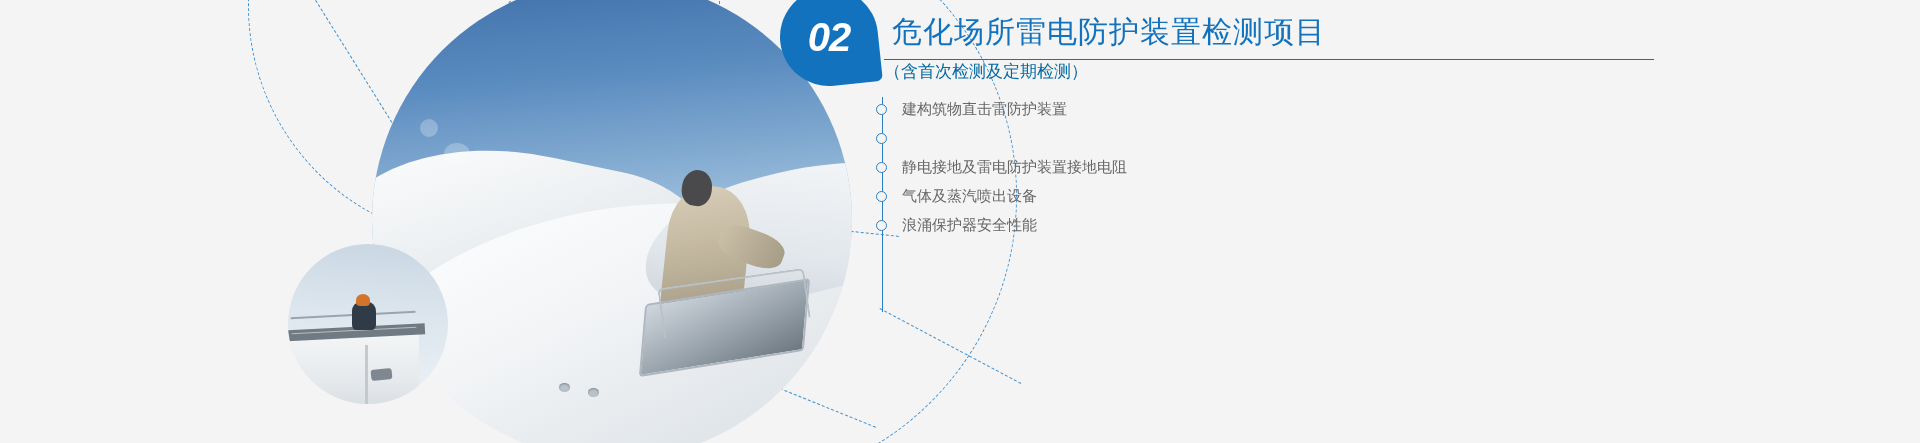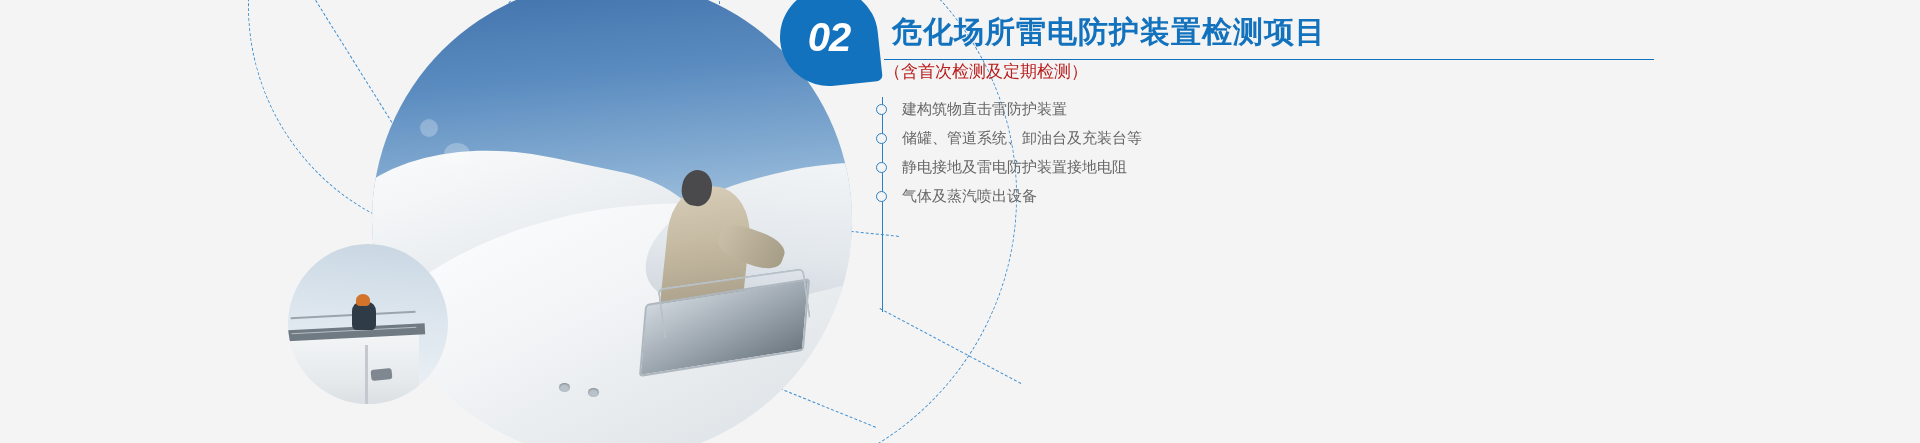--- a/index.html
+++ b/index.html
@@ -284,37 +284,37 @@
     letter-spacing: -1px;
     font-family: "Liberation Sans", "DejaVu Sans", sans-serif;
   }
 
   .title {
     position: absolute;
     left: 112px;
     top: 12px;
     color: #1372bd;
     font-size: 30px;
-    font-weight: bold;
+    font-weight: normal;
     letter-spacing: 1px;
     white-space: nowrap;
   }
   .title-rule {
     position: absolute;
     left: 104px;
     top: 59px;
     width: 770px;
     height: 0;
     border-top: 1px solid #1372bd;
   }
   .subtitle {
     position: absolute;
     left: 104px;
     top: 60px;
-    color: #b91c1c;
+    color: #0369a1;
     font-size: 17px;
     white-space: nowrap;
   }
 
   
   .list {
     position: absolute;
     left: 96px;
     top: 95px;
     width: 700px;
@@ -405,26 +405,29 @@
 
     <div class="list">
       <div class="spine"></div>
 
       <div class="item">
         <span class="dot"></span>
         <span class="item-label">建构筑物直击雷防护装置</span>
       </div>
       <div class="item">
         <span class="dot"></span>
-        <span class="item-label">储罐、管道系统、卸油台及充装台等</span>
       </div>
       <div class="item">
         <span class="dot"></span>
         <span class="item-label">静电接地及雷电防护装置接地电阻</span>
       </div>
       <div class="item">
         <span class="dot"></span>
         <span class="item-label">气体及蒸汽喷出设备</span>
       </div>
+      <div class="item">
+        <span class="dot"></span>
+        <span class="item-label">浪涌保护器安全性能</span>
+      </div>
     </div>
 
   </div>
 </div>
 
 </body></html>

